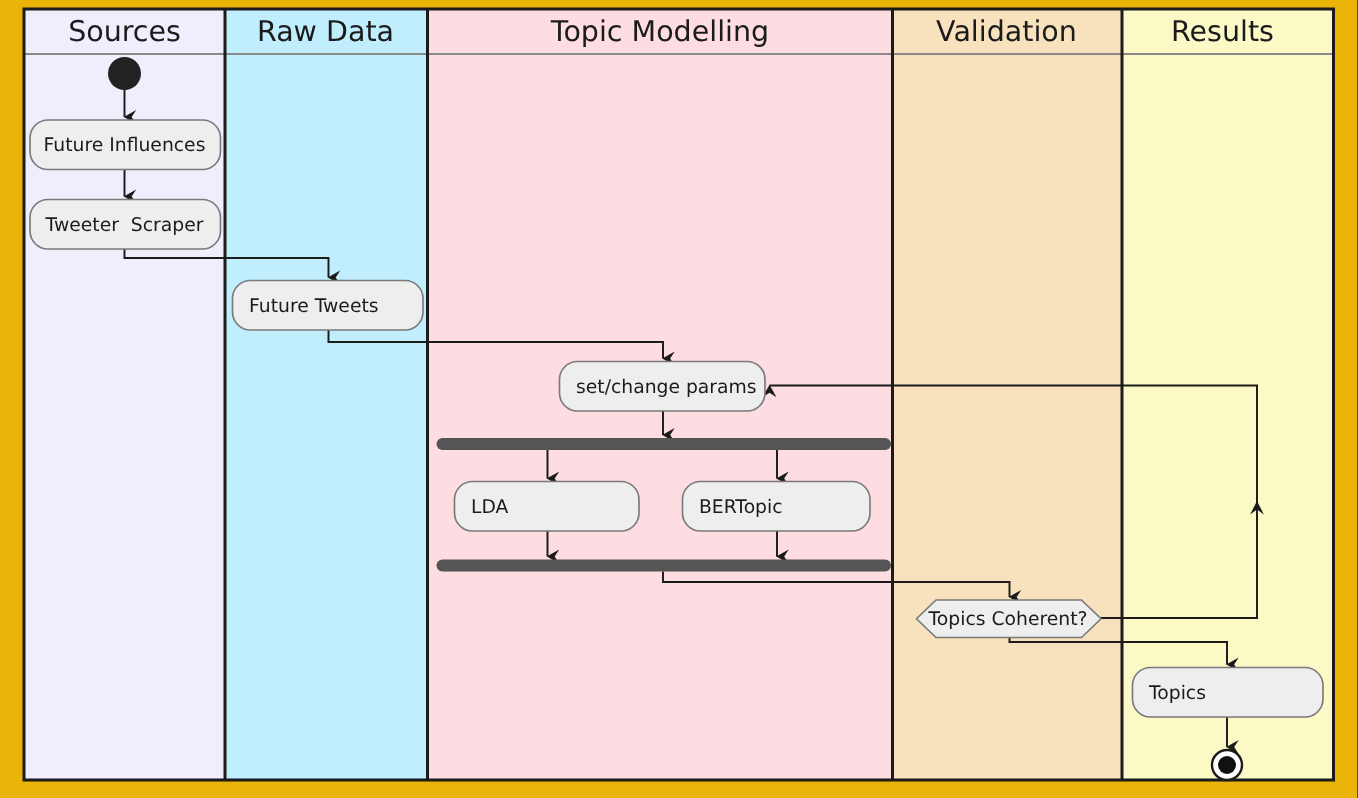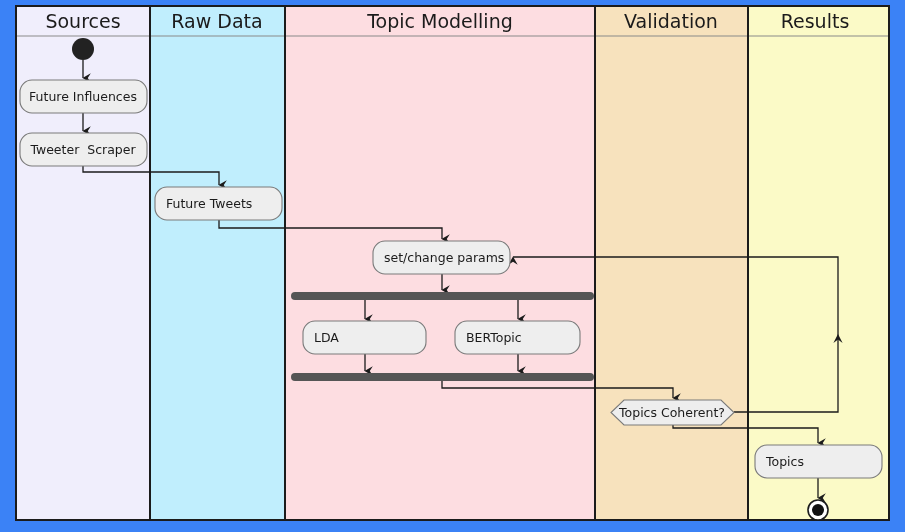--- a/index.html
+++ b/index.html
@@ -4,21 +4,21 @@
 <style>
   html, body {
     margin: 0;
     padding: 0;
     background: #000000;
   }
   #root {
     position: relative;
     width: 905px;
     height: 532px;
-    background: #3b82f6;
+    background: #eab308;
     overflow: hidden;
     font-family: "DejaVu Sans", sans-serif;
   }
   #diagram {
     position: absolute;
     left: 0;
     top: 0;
   }
   .lane-label {
     font-family: "DejaVu Sans", sans-serif;

